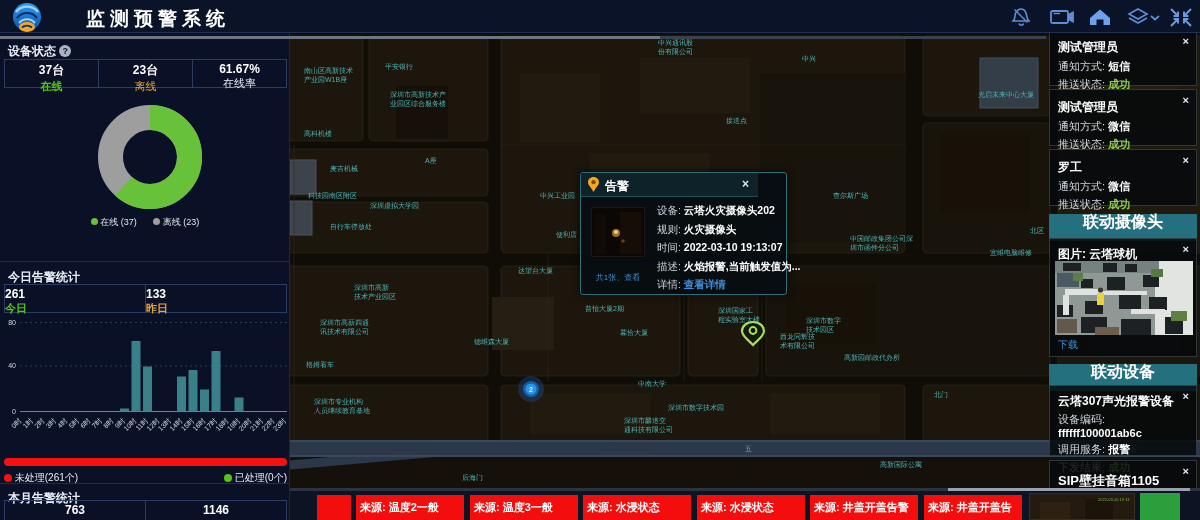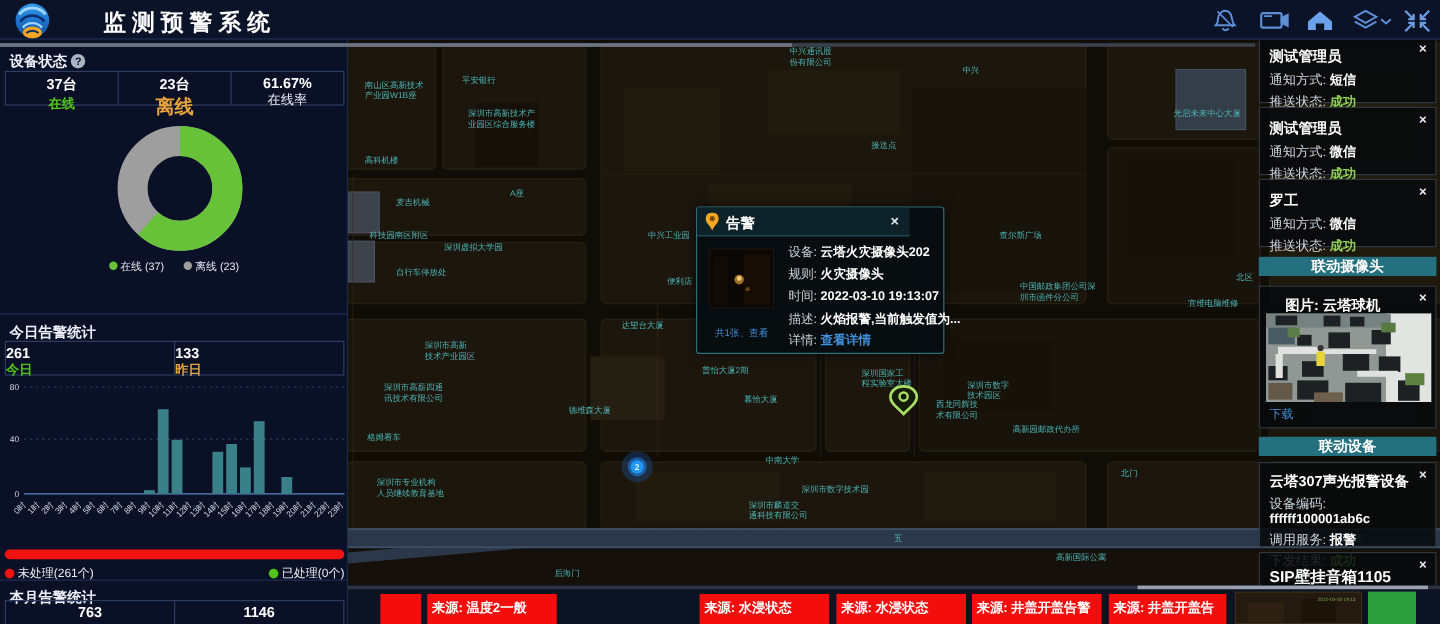--- a/index.html
+++ b/index.html
@@ -7,22 +7,22 @@
   font-family:"Liberation Sans",sans-serif;}
 #stage{position:relative;width:1200px;height:520px;overflow:hidden}
 .abs{position:absolute}
 .card{position:absolute;left:3px;width:148px;background:rgba(6,9,12,0.85);
   border:1px solid rgba(110,130,145,0.38);color:#fff;padding:6px 8px}
 .card .x{position:absolute;right:7px;top:4px;font-size:11px;color:#e8eef5;font-weight:bold}
 .card .t{font-size:12px;font-weight:bold;color:#fff}
 .card .r{font-size:11px;color:#cfd6dd;margin-top:3px}
 .card .r b{color:#fff}
 .ok{color:#8fd14f !important;font-weight:bold}
-.tealbtn{position:absolute;left:3px;width:148px;height:16px;background:#25707f;
-  color:#fff;font-size:12px;font-weight:bold;text-align:center;line-height:16px}
+.tealbtn{position:absolute;left:3px;width:148px;height:27px;background:#25707f;
+  color:#fff;font-size:16px;font-weight:bold;text-align:center;line-height:16px}
 </style>
 </head>
 <body>
 <div id="stage">
 
 <div class="abs" id="maparea" style="left:290px;top:33px;width:910px;height:455px">
 <svg width="910" height="455" viewBox="0 0 910 455">
 
   <rect x="0" y="0" width="910" height="455" fill="#100d07"></rect>
 
@@ -204,21 +204,21 @@
     <div class="x">×</div>
     <div class="t" style="margin-top:3px">罗工</div>
     <div class="r">通知方式: <b>微信</b></div>
     <div class="r">推送状态: <span class="ok">成功</span></div>
   </div>
 
   <div class="tealbtn" style="top:214px">联动摄像头</div>
 
   <div class="card" style="top:238px;height:119px;padding:5px 5px">
     <div class="x">×</div>
-    <div class="t" style="margin-left:16px;margin-top:2px">图片: 云塔球机</div>
+    <div class="t" style="margin-left:3px;margin-top:2px">图片: 云塔球机</div>
 
     <div class="abs" style="left:5px;top:22px;width:138px;height:74px;overflow:hidden">
       <svg width="138" height="74">
         <rect width="138" height="74" fill="#8f9894"></rect>
         <rect x="100" y="0" width="38" height="74" fill="#e2e4e1"></rect>
         <rect x="0" y="0" width="104" height="12" fill="#75827f"></rect>
         <g fill="#1d2124">
           <rect x="8" y="2" width="18" height="8"></rect>
           <rect x="48" y="2" width="14" height="9"></rect>
           <rect x="70" y="3" width="12" height="8"></rect>
@@ -274,20 +274,21 @@
 <div class="abs" id="bottomband" style="left:290px;top:488px;width:910px;height:32px;background:#0c1424;z-index:25">
 
   <div class="abs" style="left:0;top:0;width:910px;height:3px;background:#2c3242"></div>
 
   <div class="abs" style="left:658px;top:0;width:242px;height:3px;background:#9aa0ae"></div>
 
   <div class="abs" style="left:27px;top:7px;width:34px;height:25px;background:#f30d0d"></div>
 
   <div class="abs" style="left:66px;top:7px;width:108px;height:25px;background:#f30d0d;color:#fff;font-size:11px;font-weight:bold;line-height:25px;padding-left:4px">来源: 温度2一般</div>
 
+  <div class="abs" style="left:180px;top:7px;width:108px;height:25px;background:#f30d0d;color:#fff;font-size:11px;font-weight:bold;line-height:25px;padding-left:4px">来源: 温度3一般</div>
 
   <div class="abs" style="left:293px;top:7px;width:108px;height:25px;background:#f30d0d;color:#fff;font-size:11px;font-weight:bold;line-height:25px;padding-left:4px">来源: 水浸状态</div>
 
   <div class="abs" style="left:407px;top:7px;width:108px;height:25px;background:#f30d0d;color:#fff;font-size:11px;font-weight:bold;line-height:25px;padding-left:4px">来源: 水浸状态</div>
 
   <div class="abs" style="left:520px;top:7px;width:108px;height:25px;background:#f30d0d;color:#fff;font-size:11px;font-weight:bold;line-height:25px;padding-left:4px">来源: 井盖开盖告警</div>
 
   <div class="abs" style="left:634px;top:7px;width:98px;height:25px;background:#f30d0d;color:#fff;font-size:11px;font-weight:bold;line-height:25px;padding-left:4px">来源: 井盖开盖告警</div>
 
   <div class="abs" style="left:739px;top:5px;width:106px;height:27px;background:#241a10;border:1px solid #3a2d1c;overflow:hidden">
@@ -363,21 +364,21 @@
     <span style="display:inline-block;width:12px;height:12px;border-radius:50%;background:#aab4c4;color:#0a1126;font-size:9px;line-height:12px;text-align:center;font-weight:bold;vertical-align:1px">?</span>
   </div>
 
   <div class="abs" style="left:4px;top:26px;width:283px;height:29px;border:1px solid #2b3d60;display:flex;text-align:center;color:#fff">
     <div style="flex:1;border-right:1px solid #2b3d60;padding-top:2px">
           <div style="font-size:12px;font-weight:bold">37台</div>
           <div style="font-size:11px;color:#53c41a;font-weight:bold">在线</div>
         </div>
     <div style="flex:1;border-right:1px solid #2b3d60;padding-top:2px">
           <div style="font-size:12px;font-weight:bold">23台</div>
-          <div style="font-size:16px;color:#e8a23a;font-weight:bold">离线</div>
+          <div style="font-size:11px;color:#e8a23a;font-weight:normal">离线</div>
         </div>
     <div style="flex:1;padding-top:2px">
           <div style="font-size:12px;font-weight:bold">61.67%</div>
           <div style="font-size:11px;color:#e9eef6">在线率</div>
         </div>
   </div>
 
   <svg class="abs" style="left:0;top:60px" width="290" height="170" viewBox="0 0 290 170">
     <g transform="translate(150,64)">
       <circle r="39.5" fill="none" stroke="#9e9e9e" stroke-width="25"></circle>

